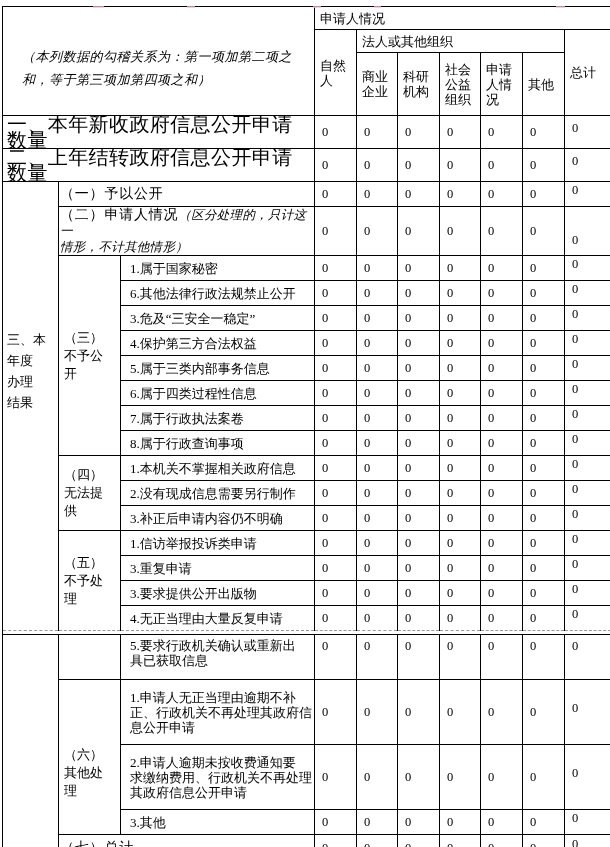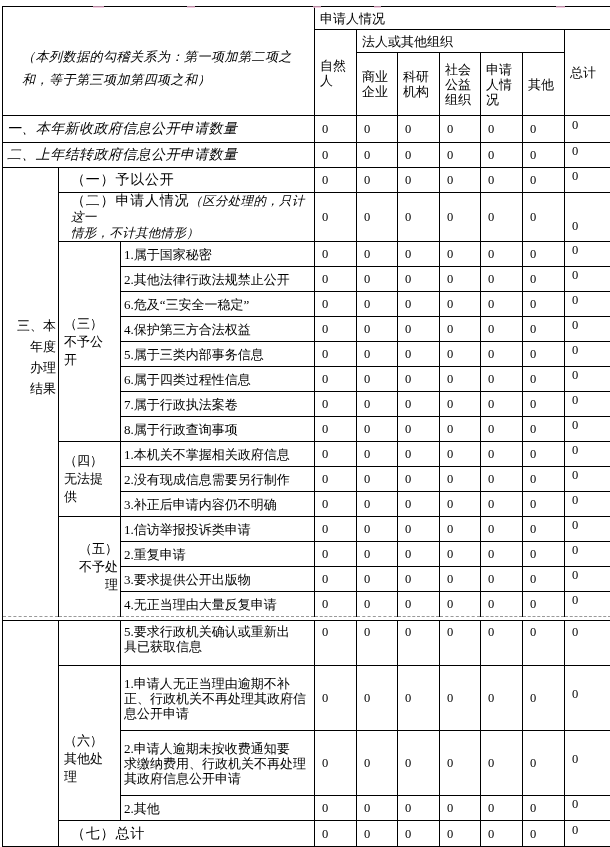--- a/index.html
+++ b/index.html
@@ -9,31 +9,31 @@
   .marks{position:absolute;top:0;left:0;width:610px;height:3px;}
   .marks i{position:absolute;top:0;height:2px;background:#f3bcd9;opacity:.75;}
 
   table{border-collapse:collapse;table-layout:fixed;width:607px;margin:6px 0 0 2px;}
   td{border:1px solid #000;font-size:13px;line-height:16px;padding:0 2px;
      vertical-align:middle;word-break:break-all;overflow:hidden;}
 
   td.hdr{padding-left:5px;line-height:15px;}
   td.note{font-style:italic;padding:14px 6px 0 19px;line-height:23px;
           letter-spacing:.5px;vertical-align:middle;}
-  td.lbl-main{font-size:14px;letter-spacing:.4px;padding-left:4px;font-style:italic;}
-  td.lbl-mid{font-size:14px;letter-spacing:.8px;padding-left:12px;}
+  td.lbl-main{font-size:20px;letter-spacing:.4px;padding-left:4px;}
+  td.lbl-mid{font-size:14px;letter-spacing:.8px;padding-left:1px;}
   .inote{font-size:12.5px;font-style:italic;letter-spacing:.3px;}
-  td.item{padding-left:3px;line-height:15px;}
+  td.item{padding-left:9px;line-height:15px;}
   .pre{white-space:pre-line;}
   td.pa{line-height:21px;padding-left:4px;padding-bottom:70px;}
   td.pb{line-height:18px;padding-left:5px;}
   td.pb-six{padding-top:32px;}
   td.num{padding-left:7px;font-size:12.5px;}
   td.total-col{padding-bottom:8px;}
-  .nb{border-bottom:none;text-align:right;}
+  .nb{border-bottom:none;}
   tr.pre-break td{border-bottom:none;}
   tr.break-row td{border-top:1px dashed #999;border-bottom:1px solid #000;
                   height:3px;padding:0;line-height:0;font-size:0;}
   tr.v-top td{vertical-align:top;padding-top:3px;margin-left:36px;}
   tr.partial-row td.total-col{vertical-align:bottom;padding-bottom:7px;}
   tr.last-row td.total-col{vertical-align:top;padding-top:4px;padding-bottom:0;}
 </style>
 </head>
 <body>
 
@@ -132,31 +132,31 @@
         <td class="item">1.属于国家秘密</td>
       <td class="num">0</td>
           <td class="num">0</td>
           <td class="num">0</td>
           <td class="num">0</td>
           <td class="num">0</td>
           <td class="num">0</td>
           <td class="num total-col">0</td>
         </tr>
       <tr style="height:23px">
-        <td class="item">2.其他法律行政法规禁止公开</td>
-      <td class="num">0</td>
-          <td class="num">0</td>
-          <td class="num">0</td>
-          <td class="num">0</td>
-          <td class="num">0</td>
-          <td class="num">0</td>
-          <td class="num total-col">0</td>
-        </tr>
-      <tr style="height:23px">
-        <td class="item">6.危及“三安全一稳定”</td>
+        <td class="item">6.其他法律行政法规禁止公开</td>
+      <td class="num">0</td>
+          <td class="num">0</td>
+          <td class="num">0</td>
+          <td class="num">0</td>
+          <td class="num">0</td>
+          <td class="num">0</td>
+          <td class="num total-col">0</td>
+        </tr>
+      <tr style="height:23px">
+        <td class="item">3.危及“三安全一稳定”</td>
       <td class="num">0</td>
           <td class="num">0</td>
           <td class="num">0</td>
           <td class="num">0</td>
           <td class="num">0</td>
           <td class="num">0</td>
           <td class="num total-col">0</td>
         </tr>
       <tr style="height:23px">
         <td class="item">4.保护第三方合法权益</td>
@@ -250,21 +250,21 @@
         <td class="item">1.信访举报投诉类申请</td>
       <td class="num">0</td>
           <td class="num">0</td>
           <td class="num">0</td>
           <td class="num">0</td>
           <td class="num">0</td>
           <td class="num">0</td>
           <td class="num total-col">0</td>
         </tr>
       <tr style="height:25px">
-        <td class="item">2.重复申请</td>
+        <td class="item">3.重复申请</td>
       <td class="num">0</td>
           <td class="num">0</td>
           <td class="num">0</td>
           <td class="num">0</td>
           <td class="num">0</td>
           <td class="num">0</td>
           <td class="num total-col">0</td>
         </tr>
       <tr style="height:19px">
         <td class="item">3.要求提供公开出版物</td>
@@ -326,21 +326,21 @@
 其政府信息公开申请</td>
       <td class="num">0</td>
           <td class="num">0</td>
           <td class="num">0</td>
           <td class="num">0</td>
           <td class="num">0</td>
           <td class="num">0</td>
           <td class="num total-col">0</td>
         </tr>
       <tr style="height:23px">
-        <td class="item">2.其他</td>
+        <td class="item">3.其他</td>
       <td class="num">0</td>
           <td class="num">0</td>
           <td class="num">0</td>
           <td class="num">0</td>
           <td class="num">0</td>
           <td class="num">0</td>
           <td class="num total-col">0</td>
         </tr>
 
       <tr style="height:26px">

